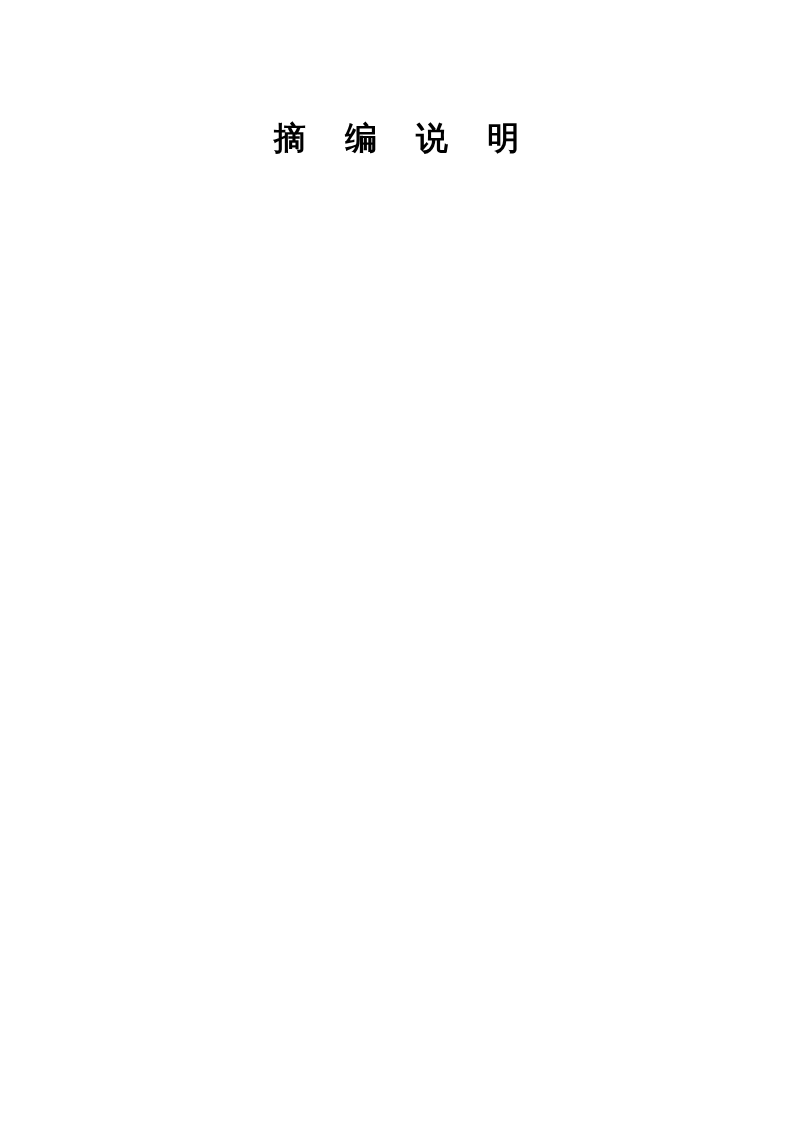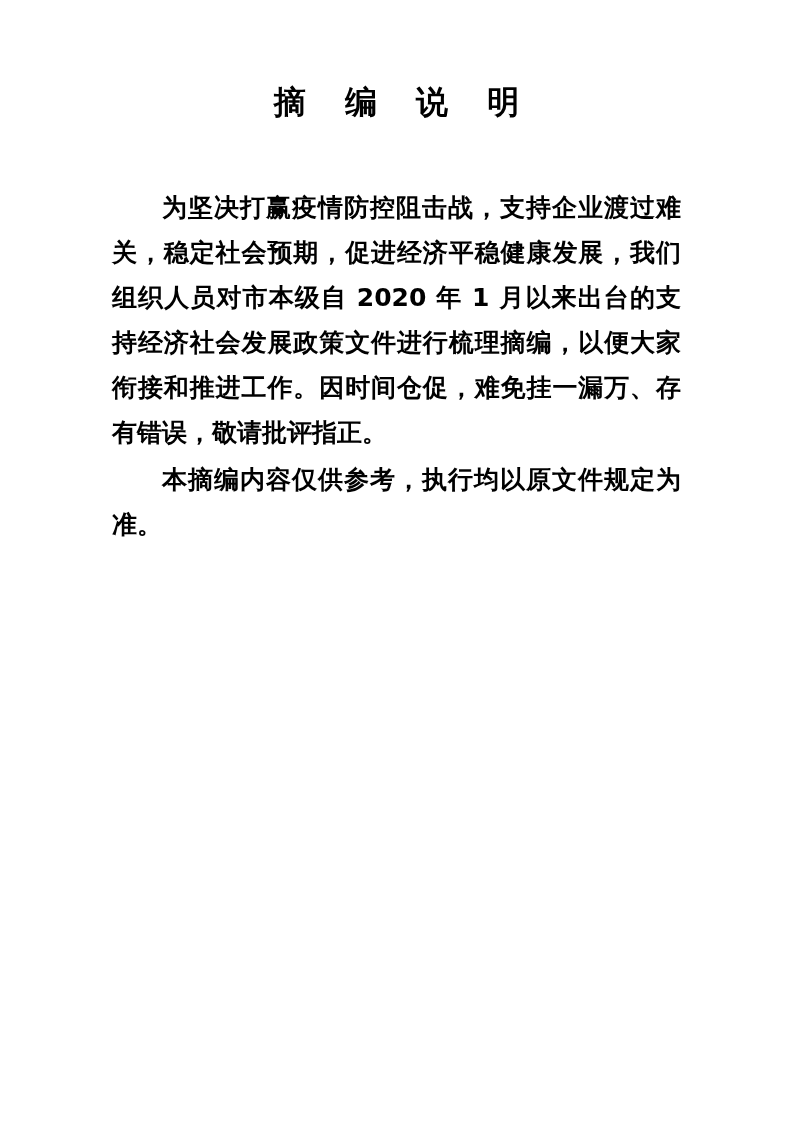--- a/index.html
+++ b/index.html
@@ -15,21 +15,21 @@
     overflow: hidden;
   }
   .page {
     position: relative;
     width: 793px;
     height: 1122px;
     box-sizing: border-box;
     padding: 0 112px;
   }
   .doc-title {
-    margin-top: 80px;
+    margin-top: 116px;
     text-align: center;
     font-size: 32px;
     font-weight: bold;
     letter-spacing: 14px;
     text-indent: 14px;
     line-height: 1.4;
     color: #000000;
   }
   .body-block {
     margin-top: 60px;
@@ -46,17 +46,13 @@
   }
   .para + .para {
     margin-top: 2px;
   }
 </style>
 </head>
 <body>
 
 <div class="page">
   <h1 class="doc-title">摘 编 说 明</h1>
-  <div class="body-block">
-    <p class="para">为坚决打赢疫情防控阻击战，支持企业渡过难关，稳定社会预期，促进经济平稳健康发展，我们组织人员对市本级自 2020 年 1 月以来出台的支持经济社会发展政策文件进行梳理摘编，以便大家衔接和推进工作。因时间仓促，难免挂一漏万、存有错误，敬请批评指正。</p>
-    <p class="para">本摘编内容仅供参考，执行均以原文件规定为准。</p>
-  </div>
 </div>
 
 </body></html>

